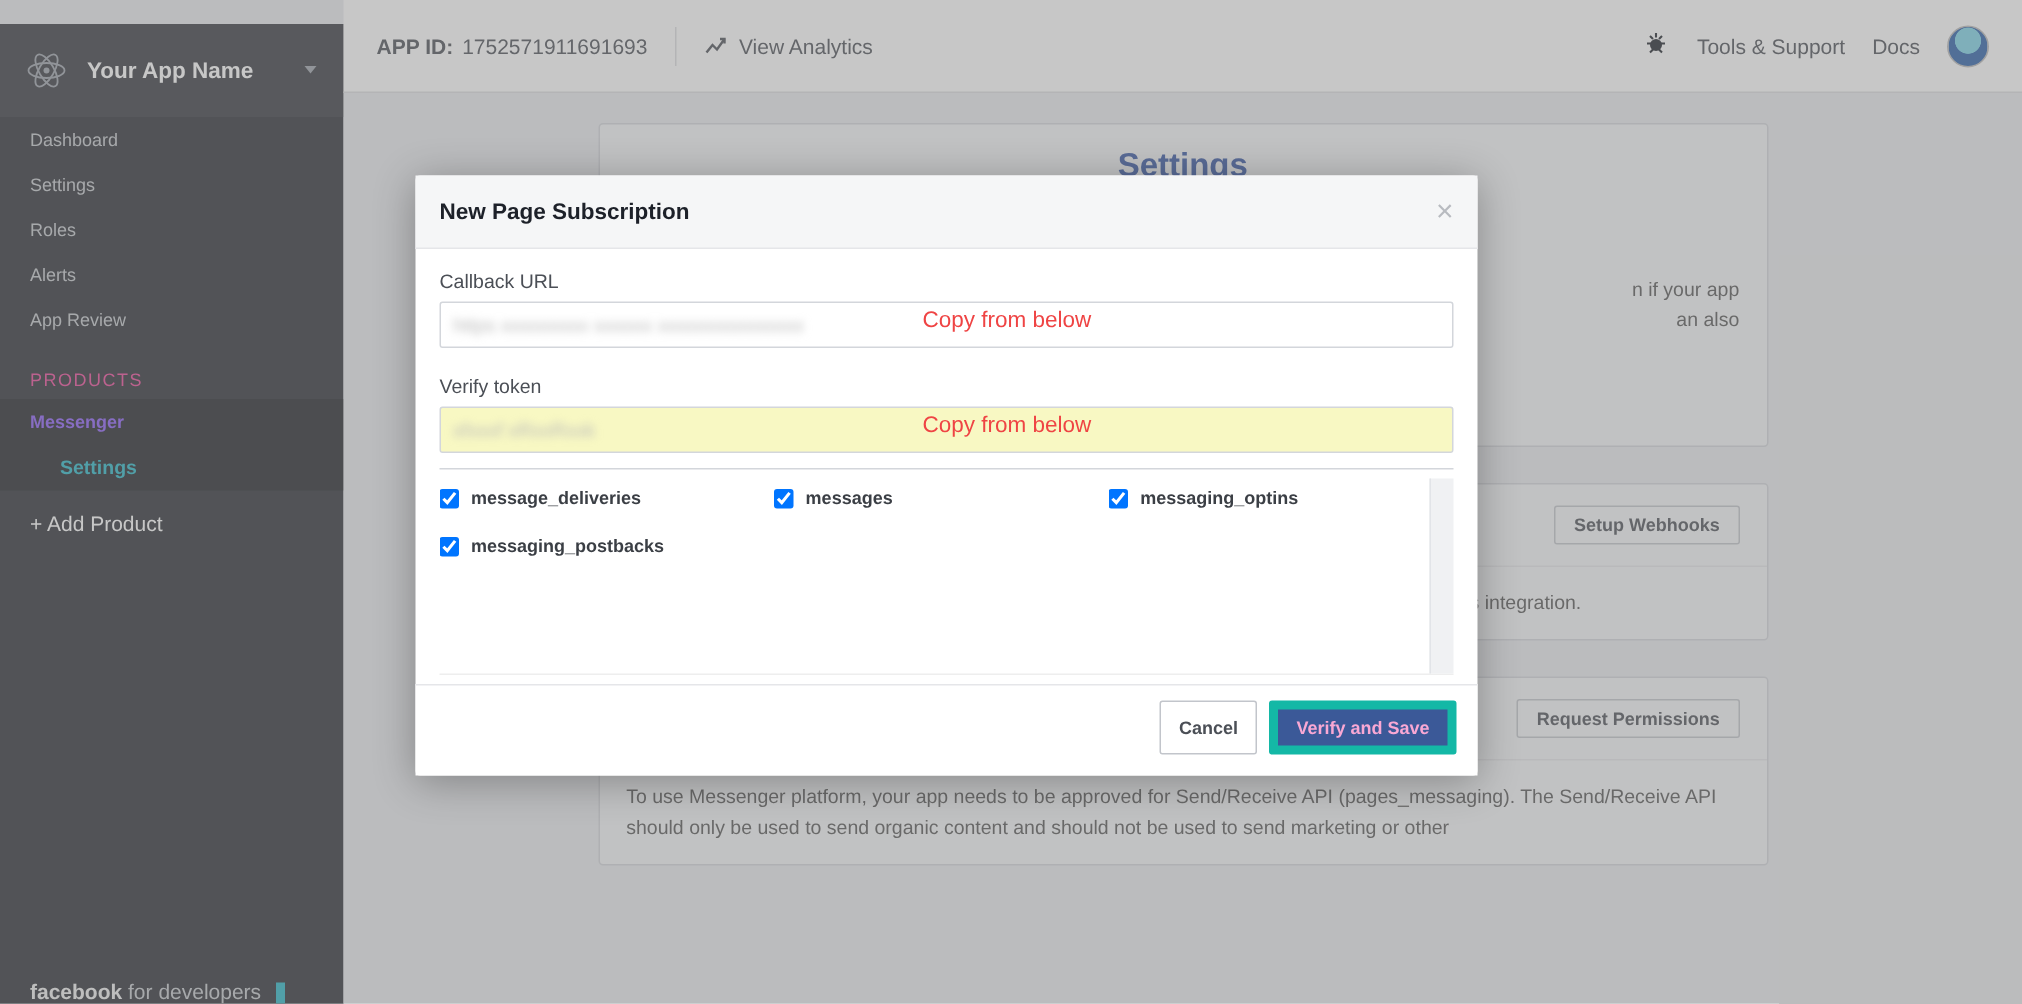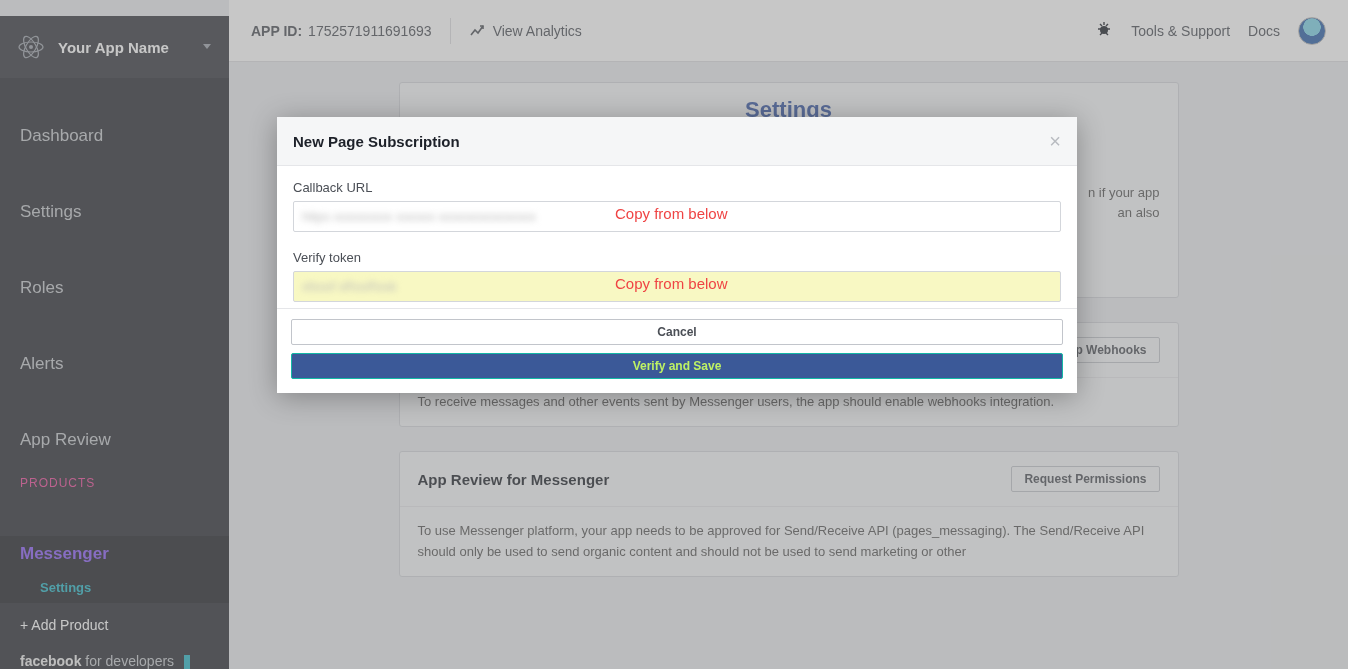--- a/index.html
+++ b/index.html
@@ -41,24 +41,23 @@
   }
   .app-selector .caret {
     position: absolute; right: 18px; top: 28px;
     width: 0; height: 0;
     border-left: 4px solid transparent;
     border-right: 4px solid transparent;
     border-top: 5px solid #9da2ab;
   }
   .side-item {
     padding: 8px 20px;
-    font-size: 17px;
+    font-size: 12px;
     color: #c5c8cd;
     cursor: pointer;
-    margin-top: 40px;
   }
   .side-section {
     padding: 18px 20px 6px;
     font-size: 12px;
     color: #ec4899;
     letter-spacing: 1px;
   }
   .side-item.active {
     background: #1f2227;
     color: #8b5cf6;
@@ -159,21 +158,21 @@
   .overlay {
     position:absolute;
     left:0; top:0; right:0; bottom:0;
     background:rgba(130,130,130,0.45);
   }
 
   
   .modal {
     position:absolute;
     left:277px; top:117px;
-    width:800px;
+    width:708px;
     background:#fff;
     border-radius:3px;
     box-shadow:0 4px 28px rgba(0,0,0,0.3);
   }
   .modal-header {
     padding:14px 16px;
     border-bottom:1px solid #e5e6e9;
     background:#f5f6f7;
     display:flex; align-items:center; justify-content:space-between;
   }
@@ -235,40 +234,39 @@
     background:#f0f1f3;
     border-left:1px solid #e2e4e8;
   }
   .modal-footer {
     padding:10px 14px 14px;
     border-top:1px solid #e5e6e9;
     background:#fff;
     display:flex;
     justify-content:flex-end;
     gap:8px;
-    flex-direction:column;
   }
   .btn-cancel {
     background:#fff;
     border:1px solid #c2c5cb;
     border-radius:2px;
     padding:5px 12px;
     font-size:12px;
     font-weight:bold;
     color:#4b4f56;
     cursor:pointer;
   }
   .btn-primary {
     background:#3b5998;
-    border:1px solid #14b8a6;
+    border:6px solid #14b8a6;
     border-radius:2px;
     padding:5px 12px;
     font-size:12px;
     font-weight:bold;
-    color:#bef264;
+    color:#f9a8d4;
     cursor:pointer;
   }
 </style>
 </head>
 <body>
 
 <div class="sidebar">
   <div class="app-selector">
     <span class="atom-icon">
       <svg width="28" height="28" viewBox="0 0 28 28">
@@ -370,18 +368,39 @@
     </div>
 
     <div class="field-label" style="margin-top:18px;">Verify token</div>
     <div style="position:relative;">
       <div class="txt-input yellow">
         <span class="blur-text">xfxxxf xRxxRxxk</span>
       </div>
       <div class="annot" style="left:322px; top:4px;">Copy from below</div>
     </div>
 
+    <div class="sub-fields">
+      <div class="checkrow">
+        <label class="check-item">
+          <input type="checkbox" checked="" style="">
+          <span>message_deliveries</span>
+        </label>
+        <label class="check-item">
+          <input type="checkbox" checked="" style="">
+          <span>messages</span>
+        </label>
+        <label class="check-item">
+          <input type="checkbox" checked="" style="">
+          <span>messaging_optins</span>
+        </label>
+        <label class="check-item">
+          <input type="checkbox" checked="" style="">
+          <span>messaging_postbacks</span>
+        </label>
+        <div class="scroll-hint"></div>
+      </div>
+    </div>
   </div>
   <div class="modal-footer">
     <button class="btn-cancel">Cancel</button>
     <button class="btn-primary">Verify and Save</button>
   </div>
 </div>
 
 </body></html>

